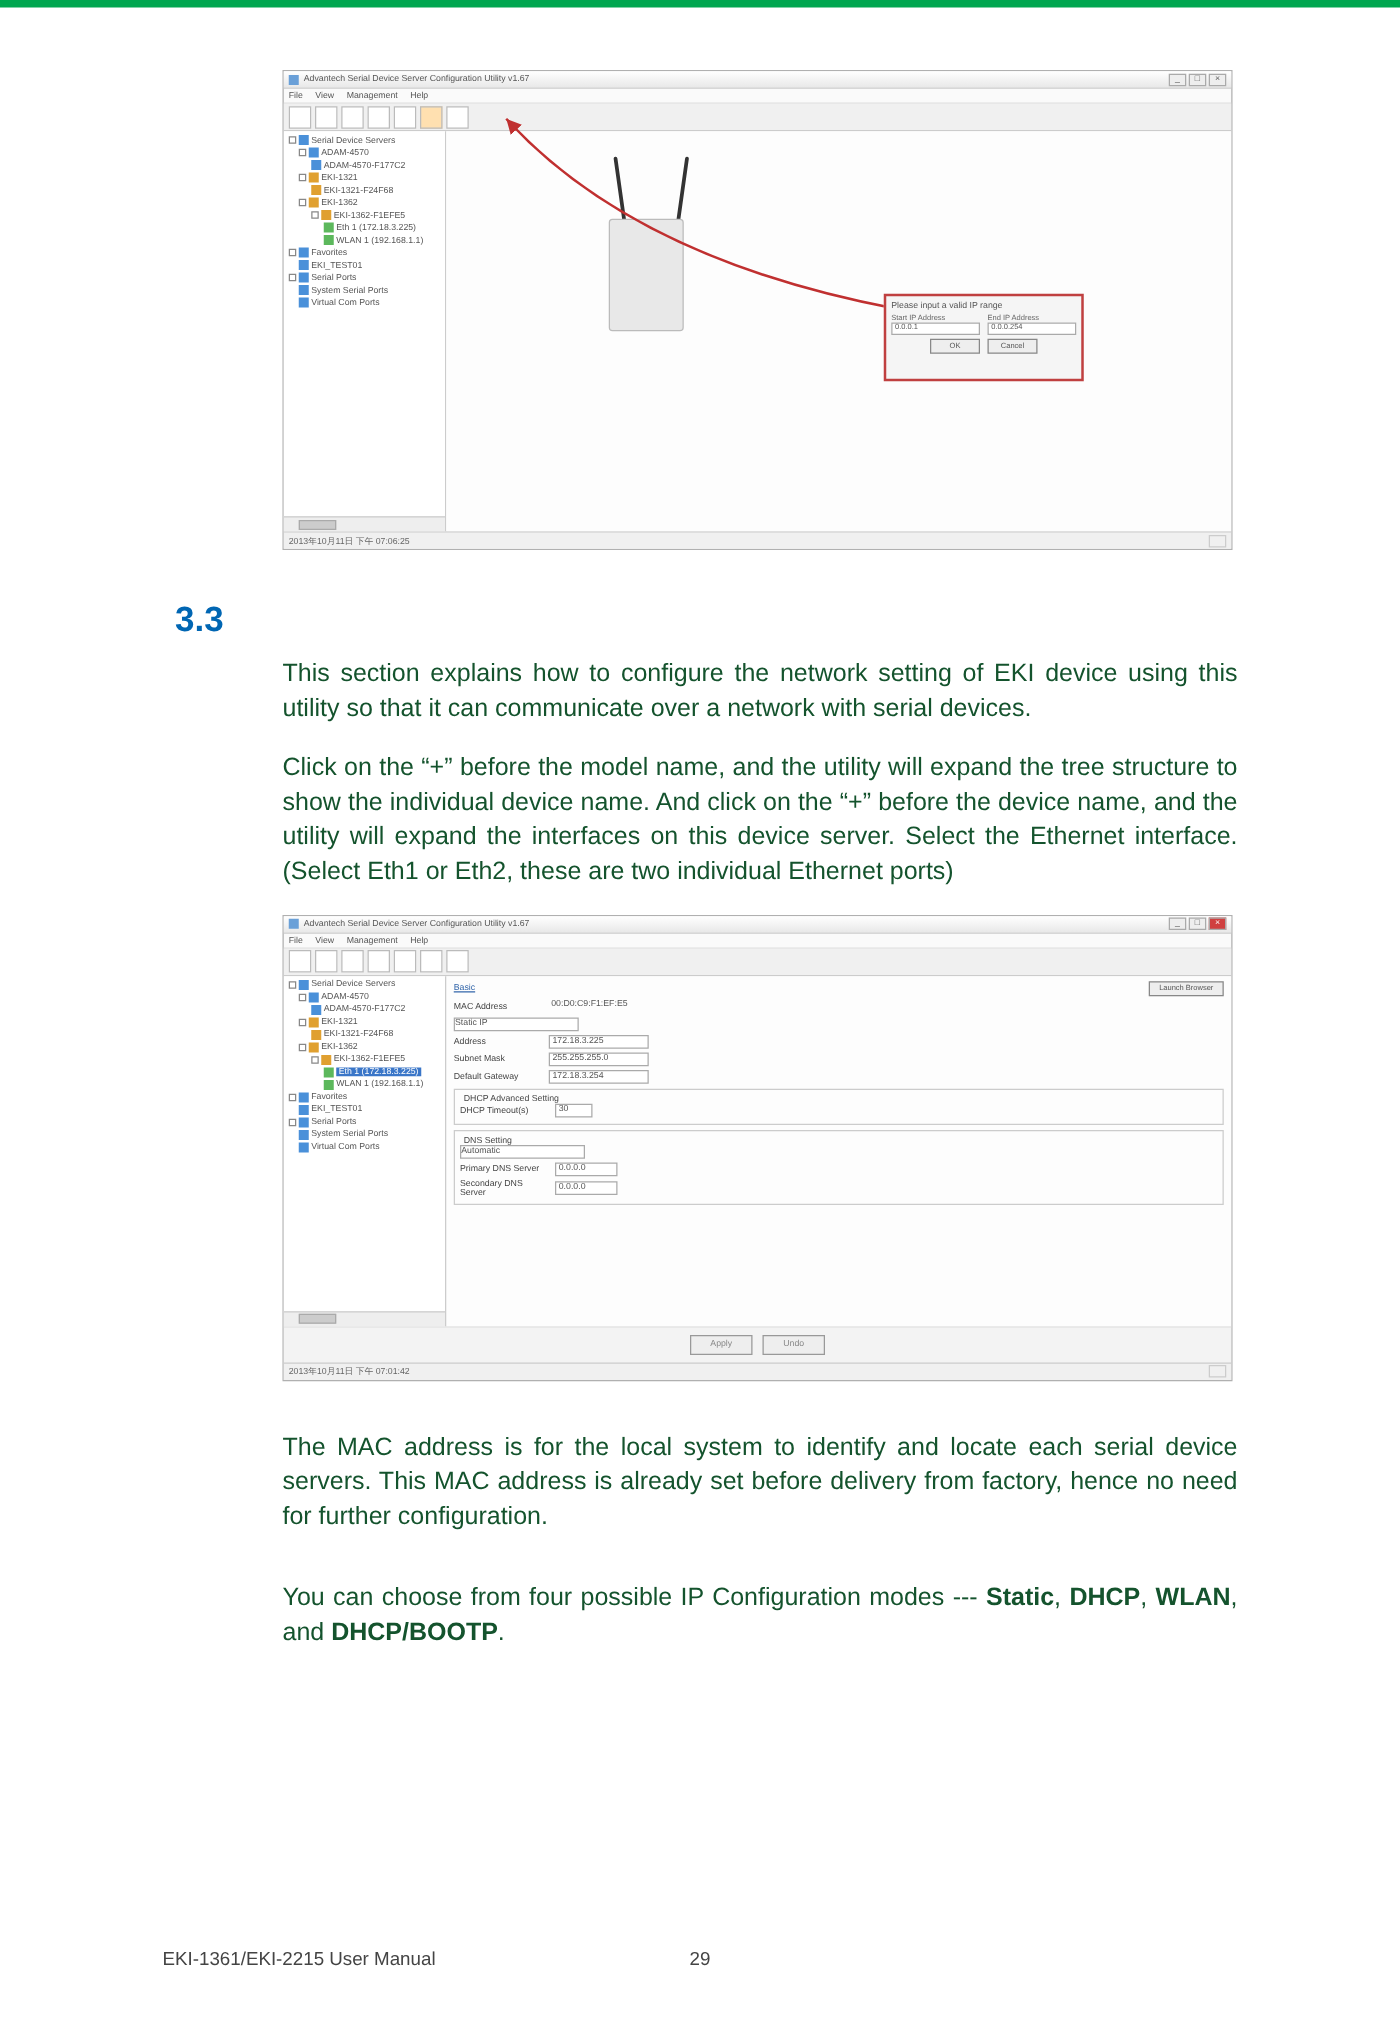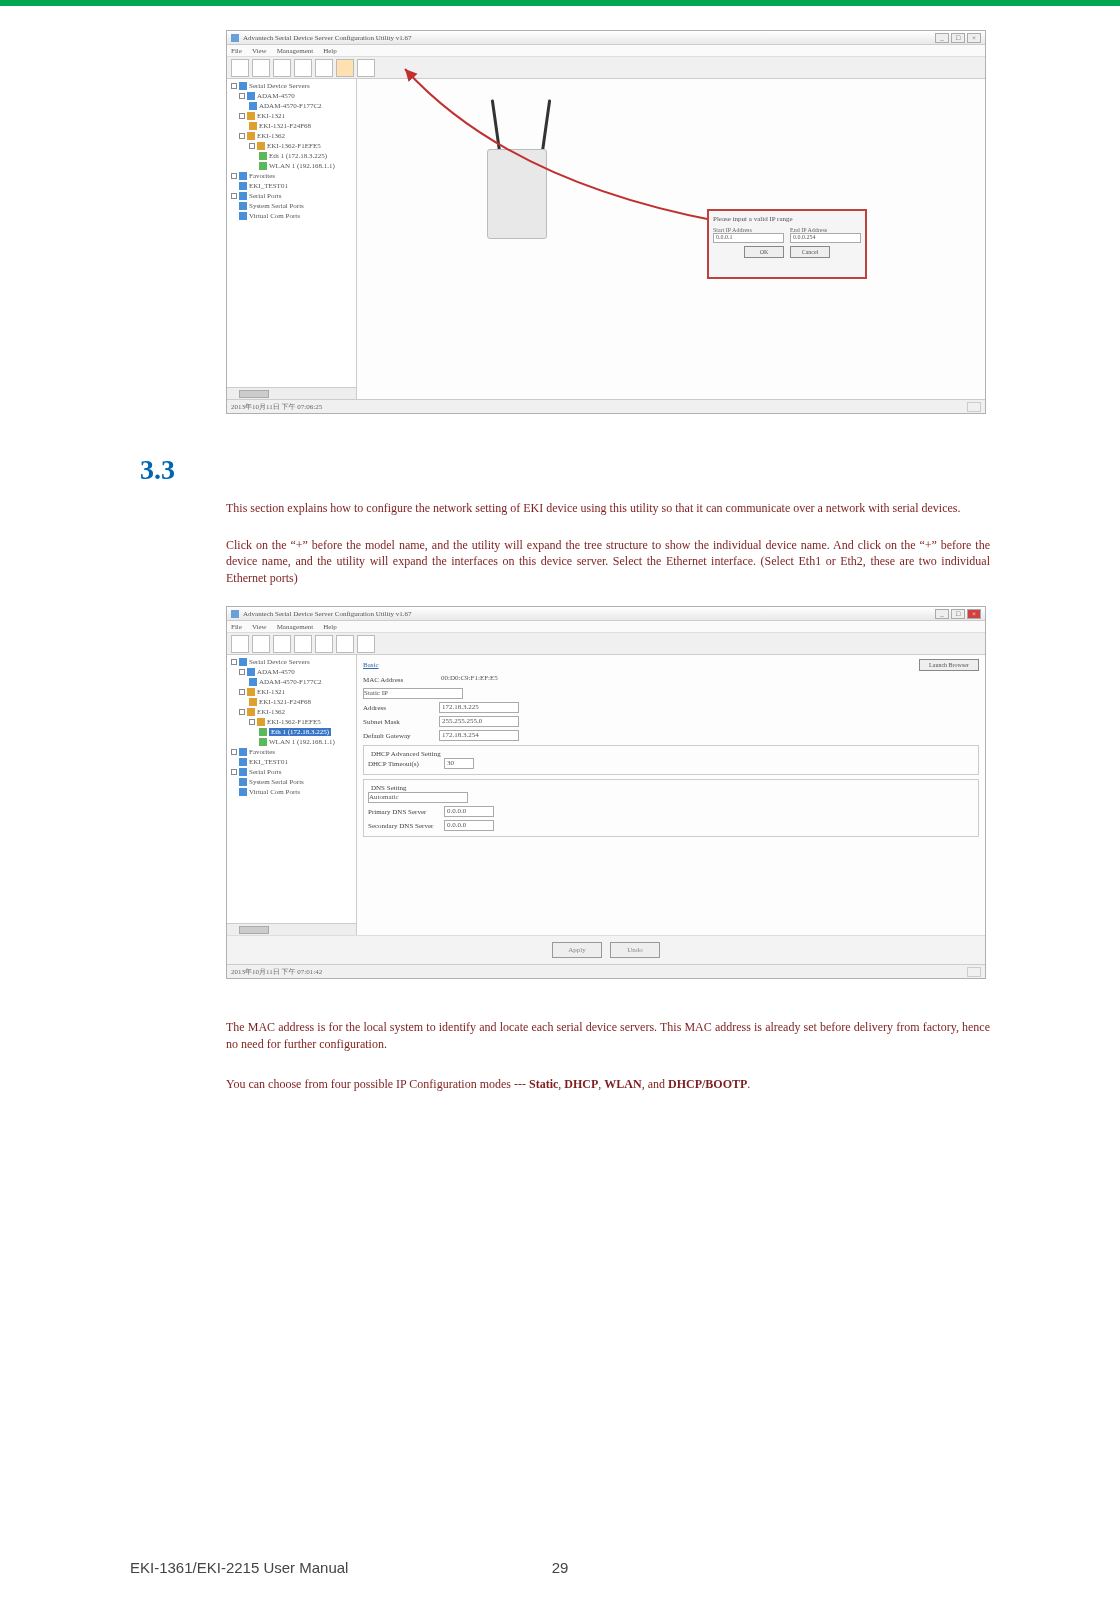--- a/index.html
+++ b/index.html
@@ -9,22 +9,21 @@
     height: 1622px;
     background: #fff;
     position: relative;
   }
   .top-bar {
     height: 6px;
     background: #00a650;
     width: 100%;
   }
   .page-content {
-    padding: 24px 130px 0 140px;
-    font-family: Liberation Serif, serif;
+    padding: 50px 130px 0 140px;
   }
   
   .app-window {
     border: 1px solid #b0b0b0;
     background: #fafafa;
     width: 760px;
     margin: 0 auto 40px auto;
     font-size: 7px;
     color: #555;
   }
@@ -78,21 +77,21 @@
   .dlg-btns { display:flex; justify-content:center; gap:6px; margin-top:2px;}
   .dlg-btn { width:40px; height:12px; border:1px solid #888; background:#eee; font-size:6px; text-align:center; line-height:10px;}
   .status-bar { height:14px; border-top:1px solid #ccc; display:flex; align-items:center; padding:0 4px; background:#f0f0f0; font-size:7px; color:#666; justify-content:space-between;}
   .scroll-h { height:12px; border-top:1px solid #ccc; background:#eee; display:flex; align-items:center; padding:0 2px;}
   .scroll-thumb{ width:30px;height:8px;background:#ccc;border:1px solid #aaa; margin-left:10px;}
 
   
   .section-row { display:flex; gap:30px; margin: 10px 0 14px 0; }
   .section-num { font-size:28px; font-weight:bold; color:#0066b3; width:56px;}
   .section-title { font-size:28px; font-weight:bold; color:#0066b3; }
-  .body-text { font-size:12px; color:#7f1d1d; line-height:1.38; margin-left:86px; text-align:justify; margin-bottom:20px;}
+  .body-text { font-size:20px; color:#14532d; line-height:1.38; margin-left:86px; text-align:justify; margin-bottom:20px;}
   .sub-head { font-size:16.5px; font-weight:bold; margin-left:86px; margin-bottom:6px; margin-top:24px;}
 
   
   .app-window.second .app-body { height:280px; }
   .form-pane { flex:1; background:#fdfdfd; padding:4px 6px; }
   .form-row { display:flex; align-items:center; gap:6px; margin-bottom:3px; }
   .form-lbl { width:70px; font-size:7px; color:#444;}
   .form-inp { border:1px solid #aaa; height:11px; background:#fff; font-size:7px; padding:0 2px; width:80px;}
   .form-sel { border:1px solid #aaa; height:11px; background:#fff; font-size:7px; width:100px;}
   .group-box { border:1px solid #ccc; padding:4px 4px 2px 4px; margin-top:4px;}
@@ -398,21 +397,21 @@
     <div class="bottom-btns">
       <div class="bottom-btn">Apply</div>
       <div class="bottom-btn">Undo</div>
     </div>
     <div class="status-bar">
       <span>2013年10月11日  下午 07:01:42</span>
       <span style="width:14px;height:10px;border:1px solid #ccc;"></span>
     </div>
   </div>
 
-  <div class="body-text" style="margin-bottom:24px;">The MAC address is for the local system to identify and locate each serial device servers. This MAC address is already set before delivery from factory, hence no need for further configuration.</div>
+  <div class="body-text" style="margin-bottom:38px;">The MAC address is for the local system to identify and locate each serial device servers. This MAC address is already set before delivery from factory, hence no need for further configuration.</div>
 
   <div class="body-text">
     <span>You can choose from four possible IP Configuration modes --- </span><b>Static</b><span>, </span><b>DHCP</b><span>, </span><b>WLAN</b><span>, and </span><b>DHCP/BOOTP</b><span>.</span>
   </div>
 
 </div>
 
 <div class="footer">
   <span>EKI-1361/EKI-2215 User Manual</span>
   <span style="position:absolute;left:50%;transform:translateX(-50%);">29</span>

